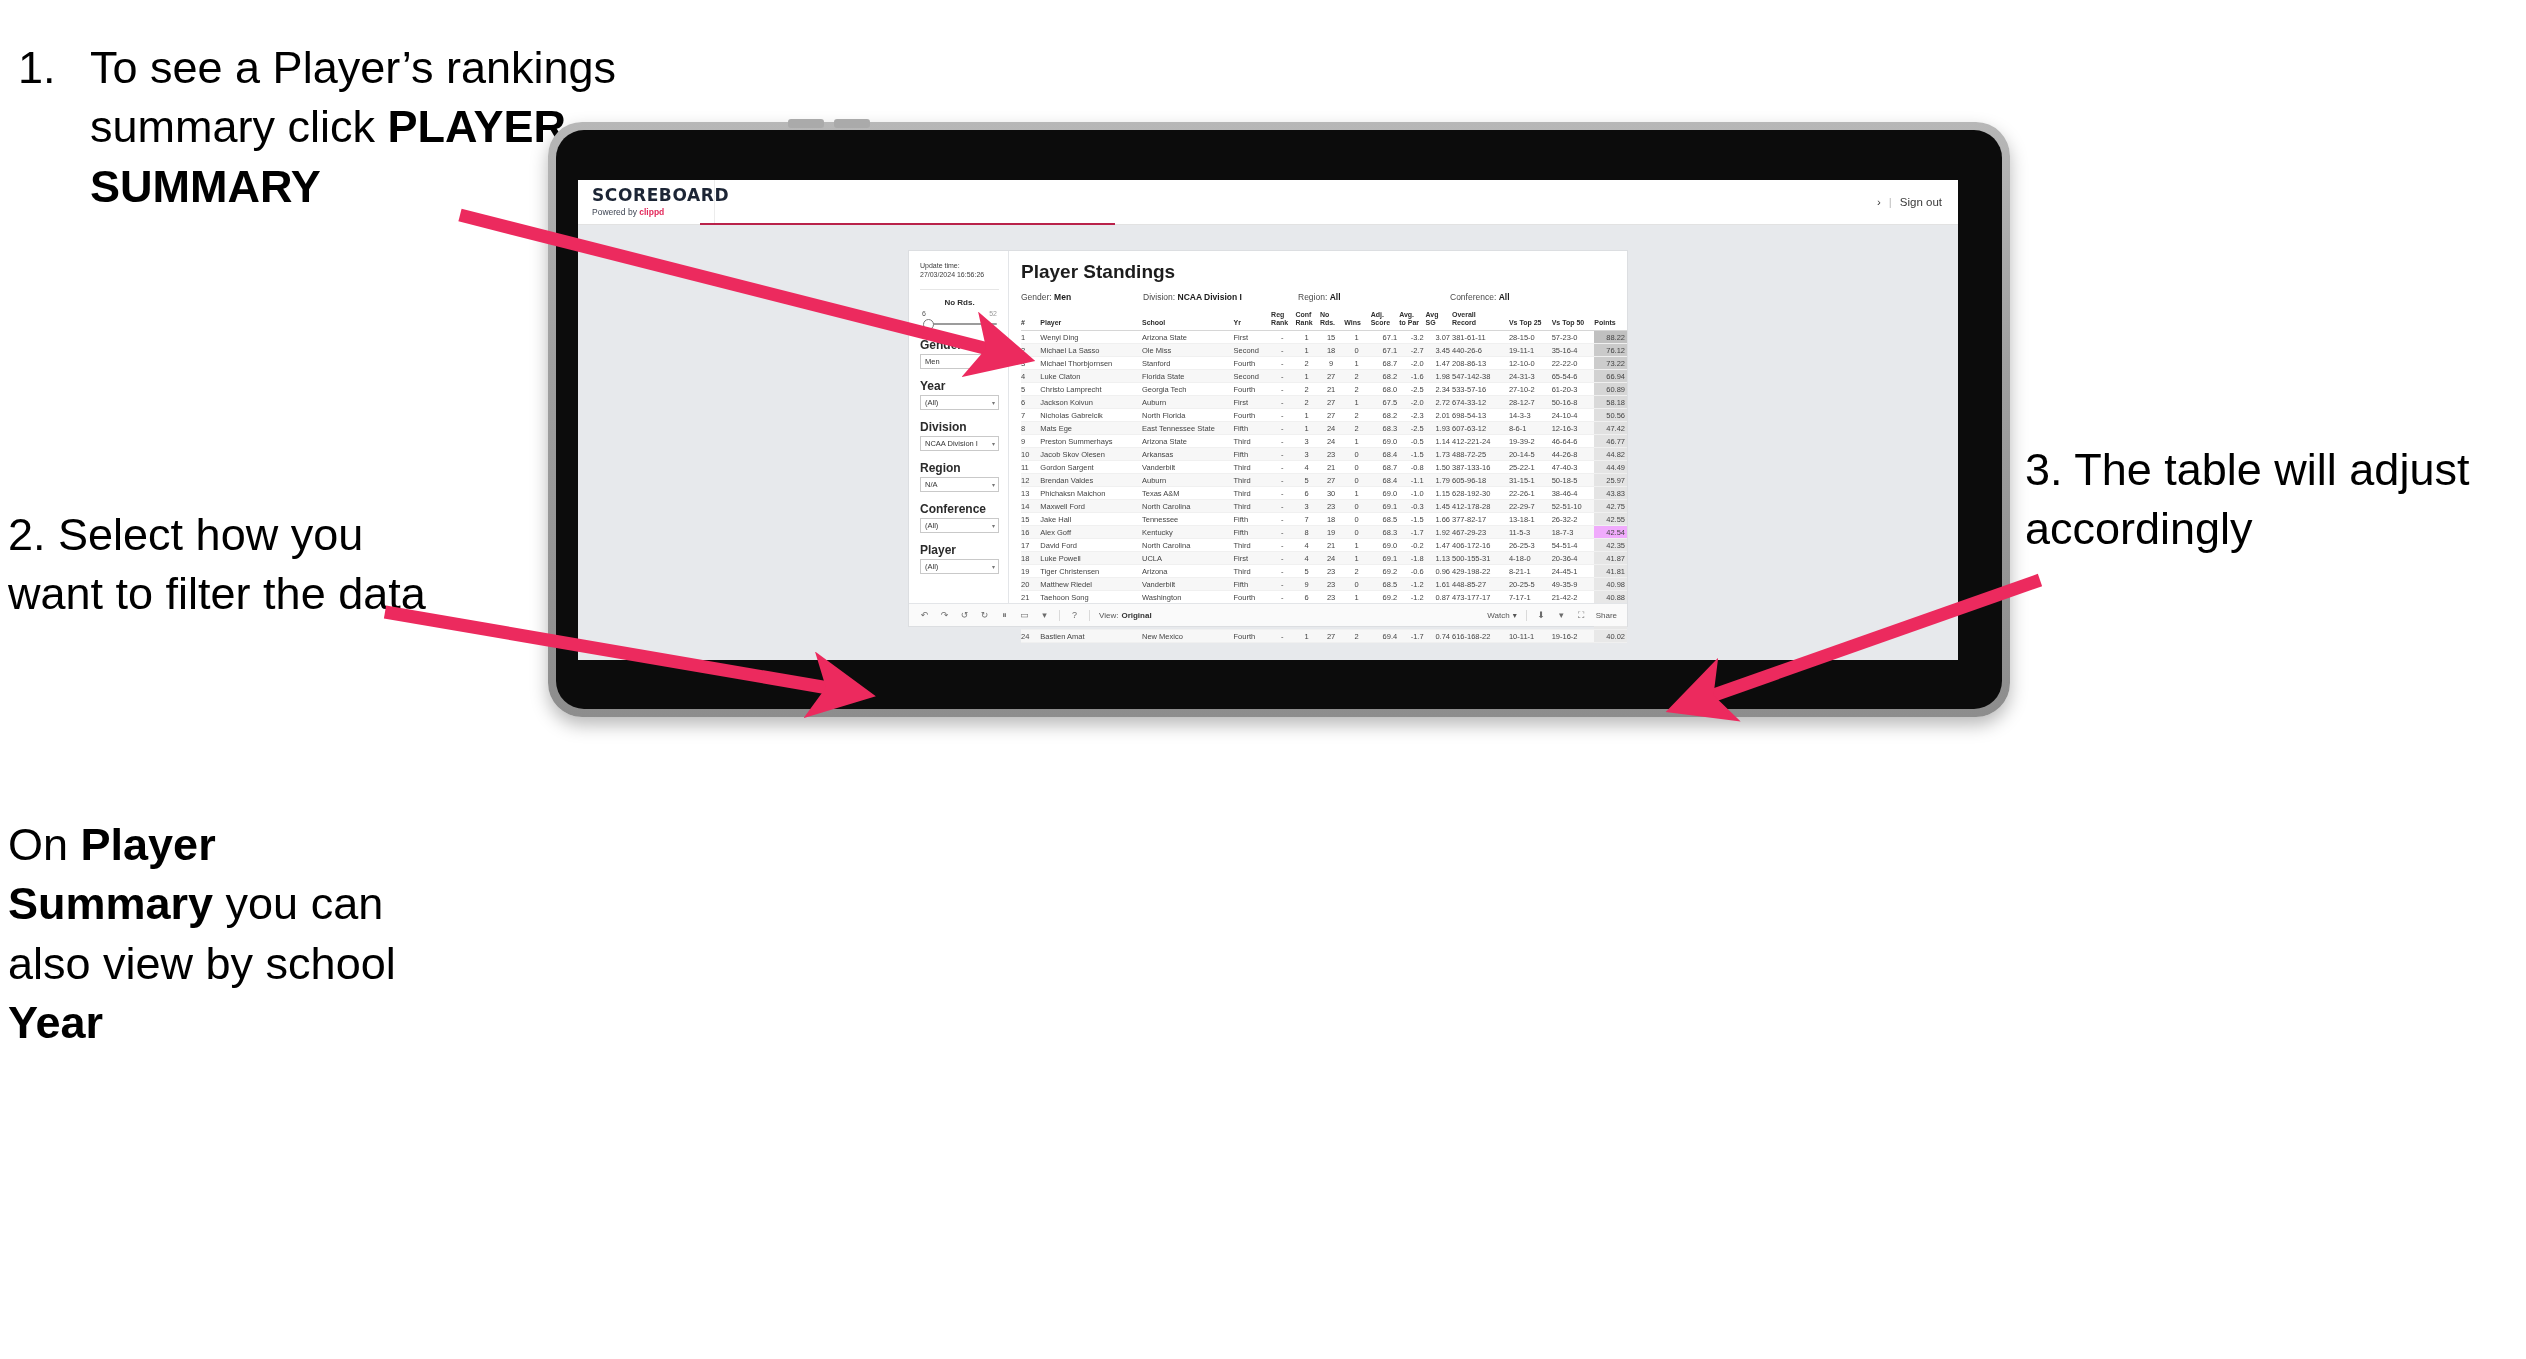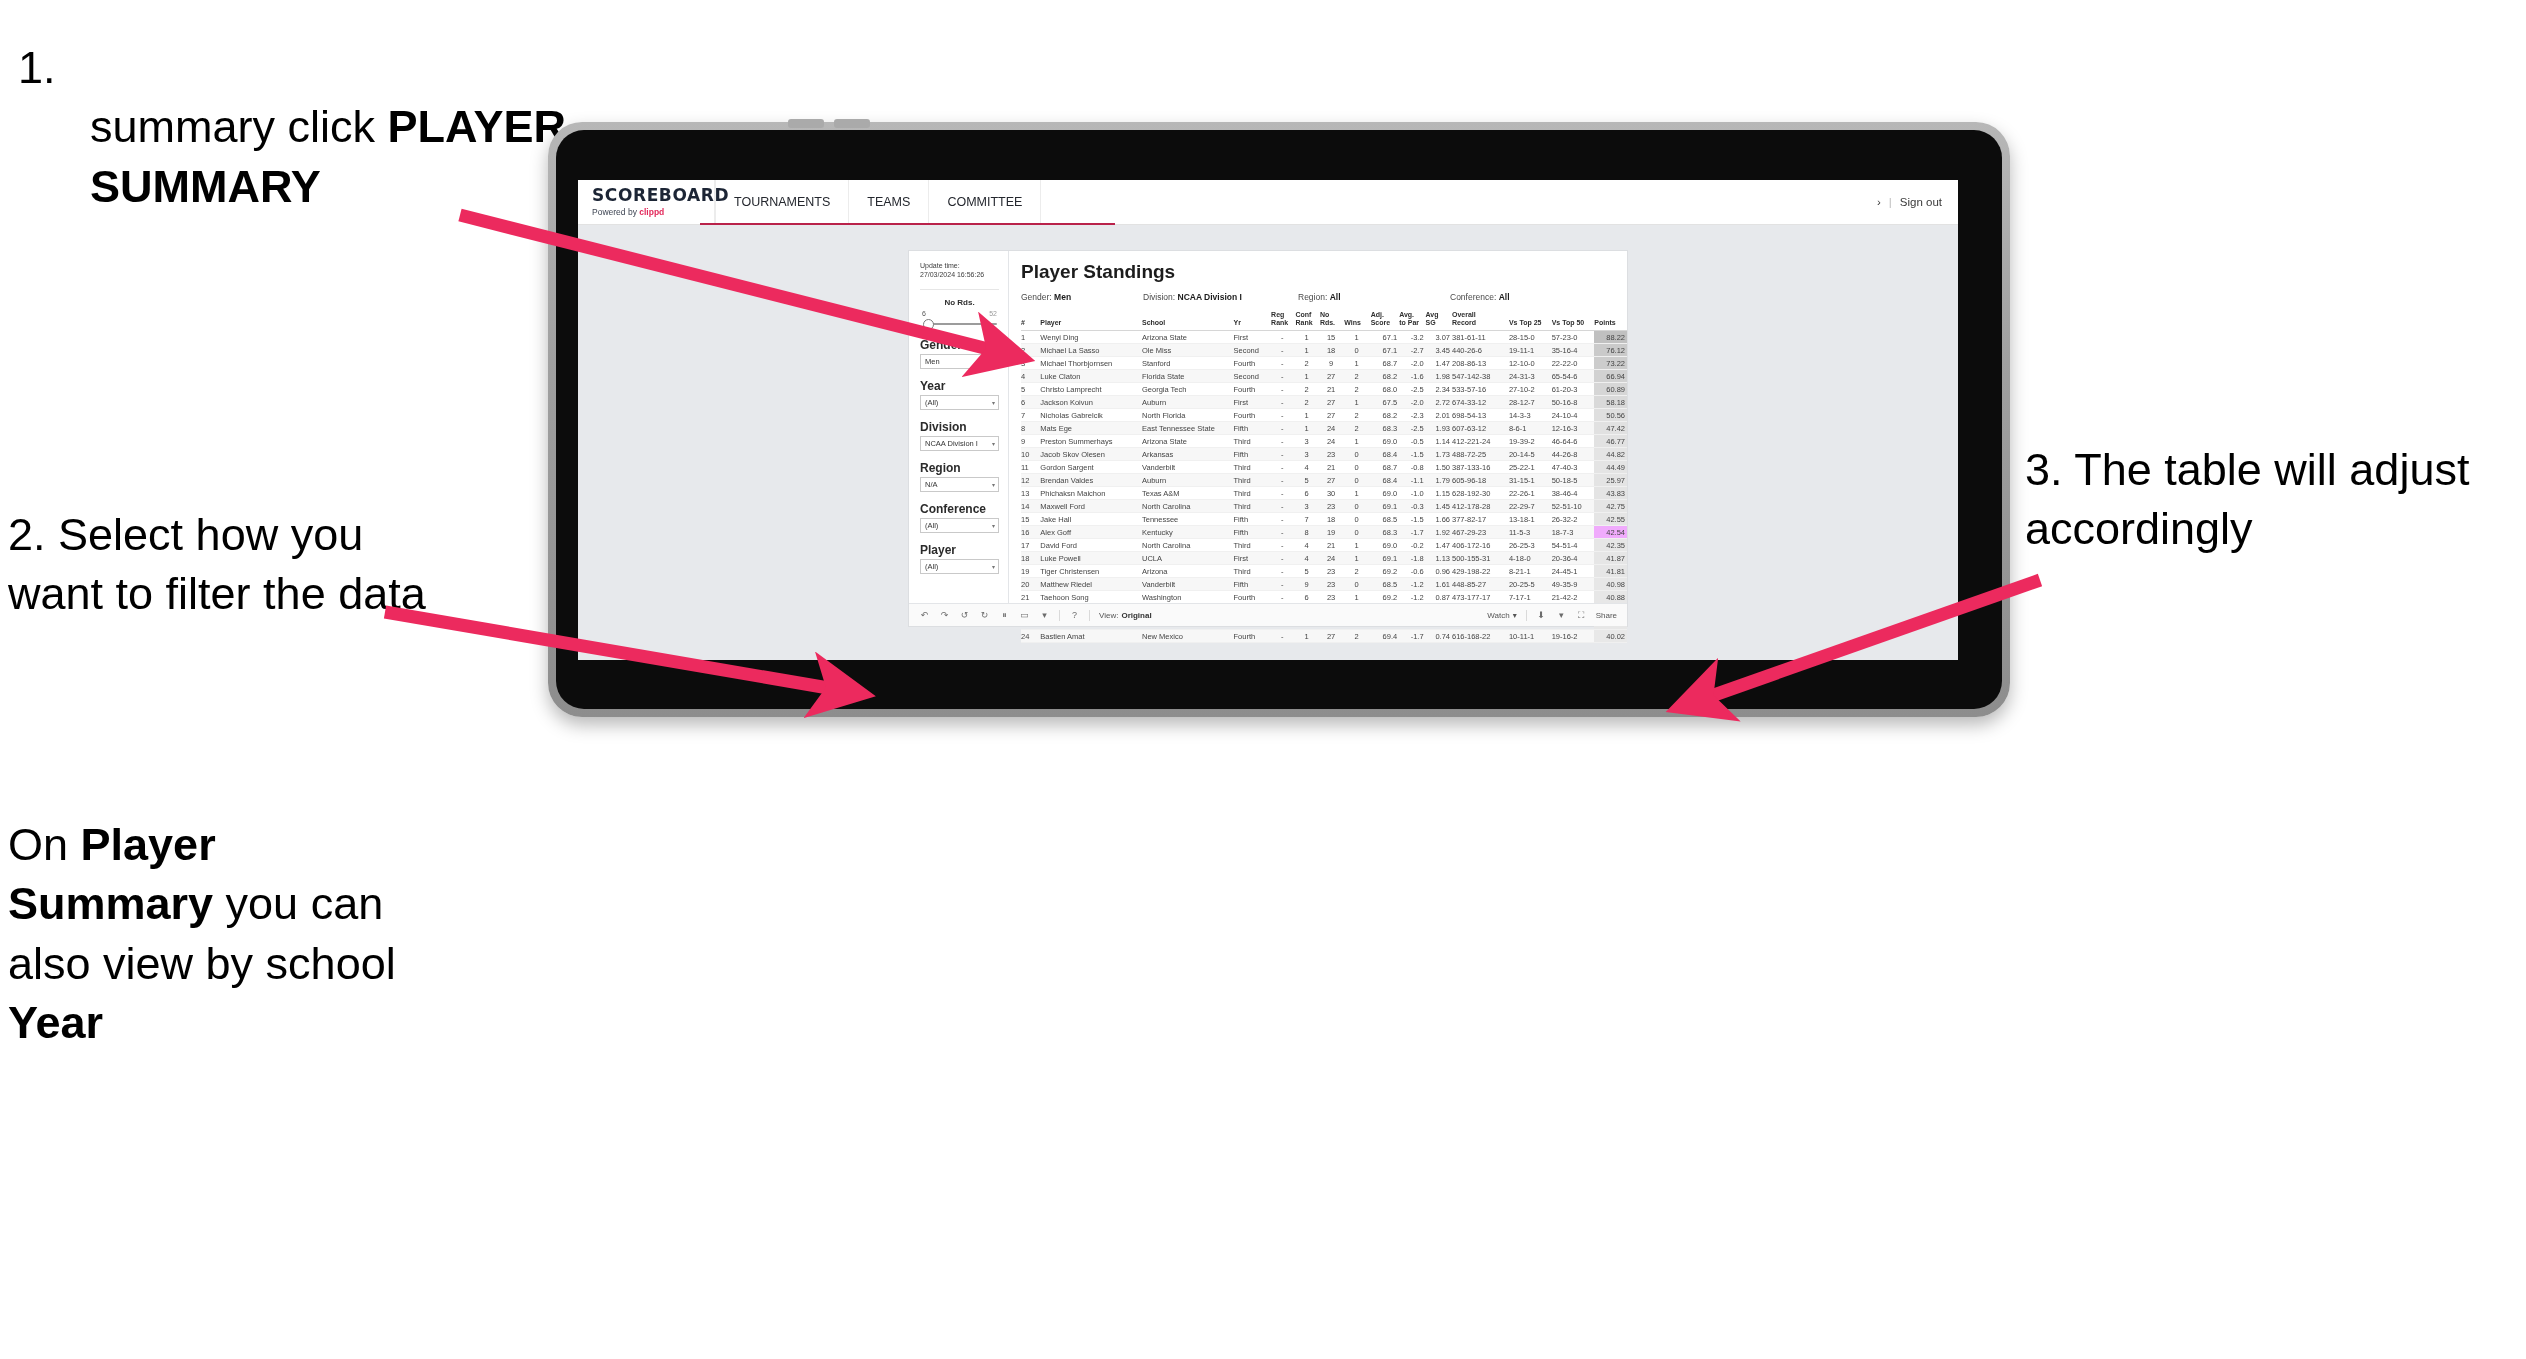--- a/index.html
+++ b/index.html
@@ -138,21 +138,21 @@
 
   
   #arrows{position:absolute;left:0;top:0;width:2526px;height:1359px;pointer-events:none;}
 </style>
 </head>
 <body>
 
 <div class="anno" id="anno-1">
   <span class="num">1.</span>
   <span class="body">
-    <br>
+    <span>To see a Player’s rankings</span><br>
     <span>summary click </span><b>PLAYER</b><br>
     <b>SUMMARY</b>
   </span>
 </div>
 
 <div class="anno" id="anno-2">2. Select how you want to filter the data</div>
 
 <div class="anno" id="anno-3">
   <span>On </span><b>Player Summary</b><span> you can also view by school </span><b>Year</b>
 </div>
@@ -169,25 +169,20 @@
     <div class="tablet-screen"></div>
   </div>
 </div>
 
 <div id="app">
 
   <div class="topbar">
     <div class="brand">
       <div class="brand-name">SCOREBOARD</div>
       <div class="brand-sub"><span>Powered by </span><span class="accent">clippd</span></div>
-    </div>
-    <div class="topnav">
-      <div class="item">TOURNAMENTS</div>
-      <div class="item">TEAMS</div>
-      <div class="item">COMMITTEE</div>
     </div>
     <div class="topbar-right">
       <span>›</span>
       <span class="sep">|</span>
       <span>Sign out</span>
     </div>
     <div class="accentline"></div>
   </div>
 
 

